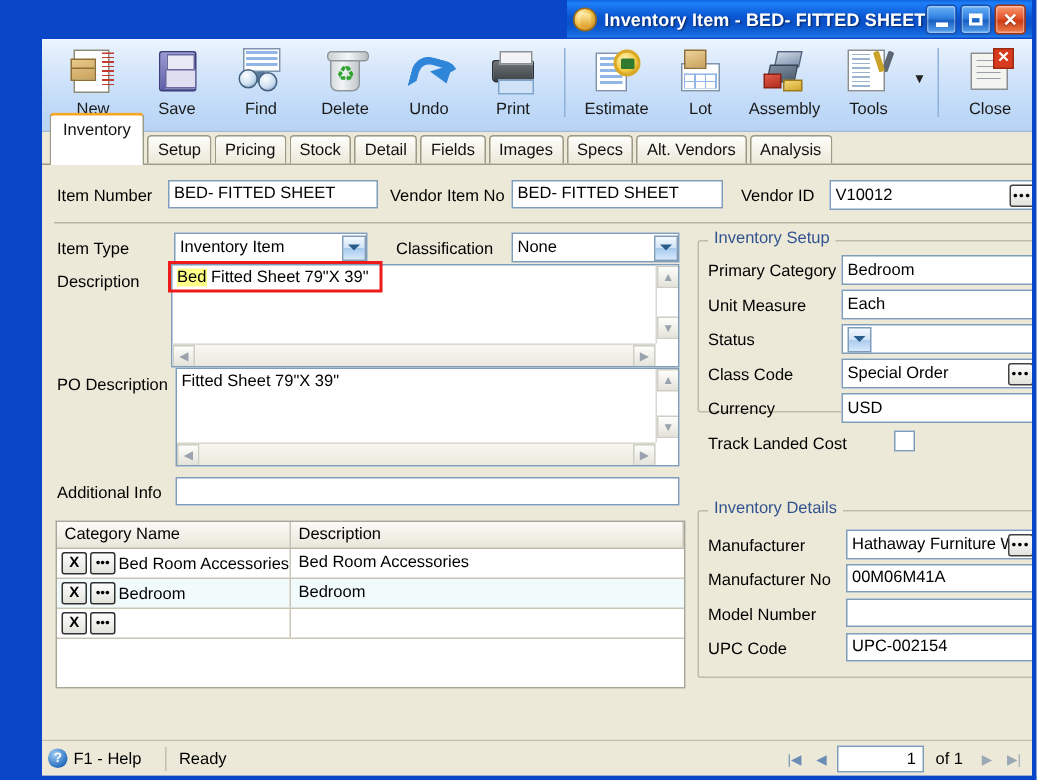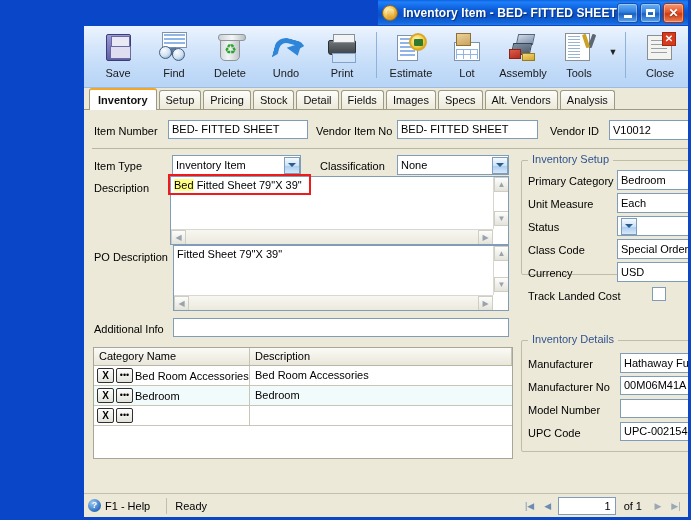--- a/index.html
+++ b/index.html
@@ -208,27 +208,27 @@
     padding: 0 6px;
     margin-right: 2px;
     font-size: 11px; color: #111;
     background: linear-gradient(180deg,#fdfdfb,#ece9d8);
     border: 1px solid #9c9a84;
     border-bottom: none;
     border-radius: 3px 3px 0 0;
     cursor: pointer; white-space: nowrap;
   }
   .tab.active {
-    height: 22px; line-height: 20px;
+    height: 35px; line-height: 20px;
     background: #fff;
     border-top: 2px solid #f5a623;
     border-left: 1px solid #9c9a84;
     border-right: 1px solid #9c9a84;
     margin-bottom: -1px;
-    font-weight: bold;
+    font-weight: normal;
     padding: 0 8px;
     z-index: 2;
     margin-top: 10px;
   }
 
   
   #form {
     flex: 1 1 auto; position: relative;
     background: #ece9d8;
     padding: 0;
@@ -368,20 +368,28 @@
       <div class="tb-btn close">
         <span class="tb-glyph">✕</span>
       </div>
     </div>
   </div>
 
   <div id="client">
 
     <div id="toolbar">
 
+      <div class="tool">
+        <div class="ico">
+          <div class="ic-doc"></div>
+            <div class="ic-doc-lines"></div>
+            <div class="ic-box"></div>
+        </div>
+        <div class="lbl">New</div>
+      </div>
 
       <div class="tool">
         <div class="ico">
             <div class="ic-floppy"></div>
           </div>
         <div class="lbl">Save</div>
       </div>
 
       <div class="tool">
         <div class="ico">

